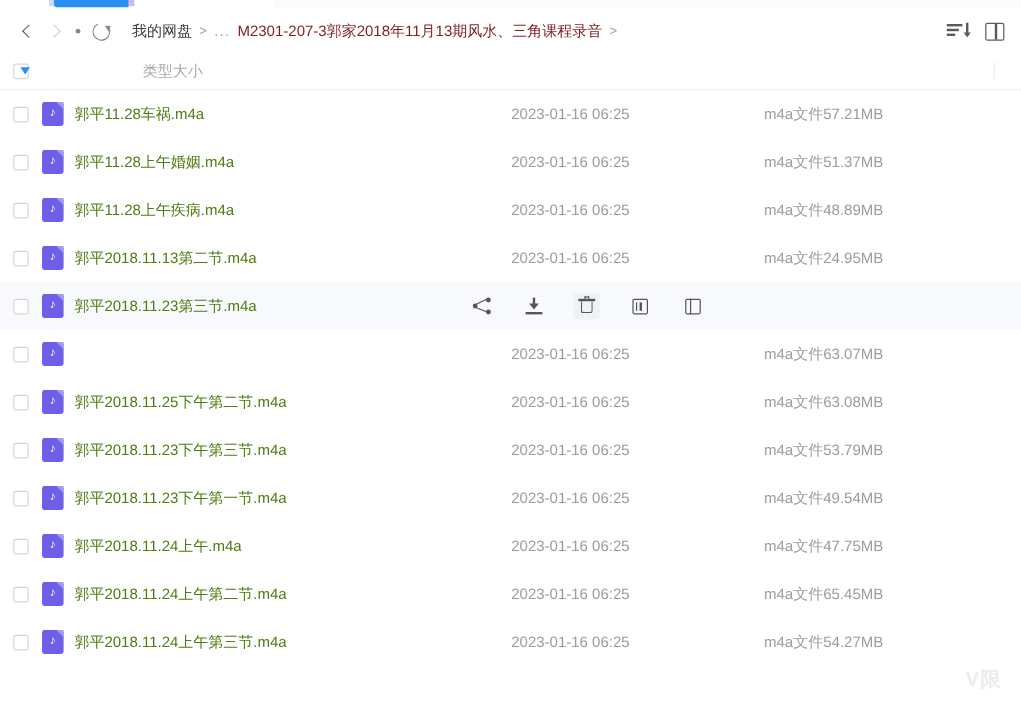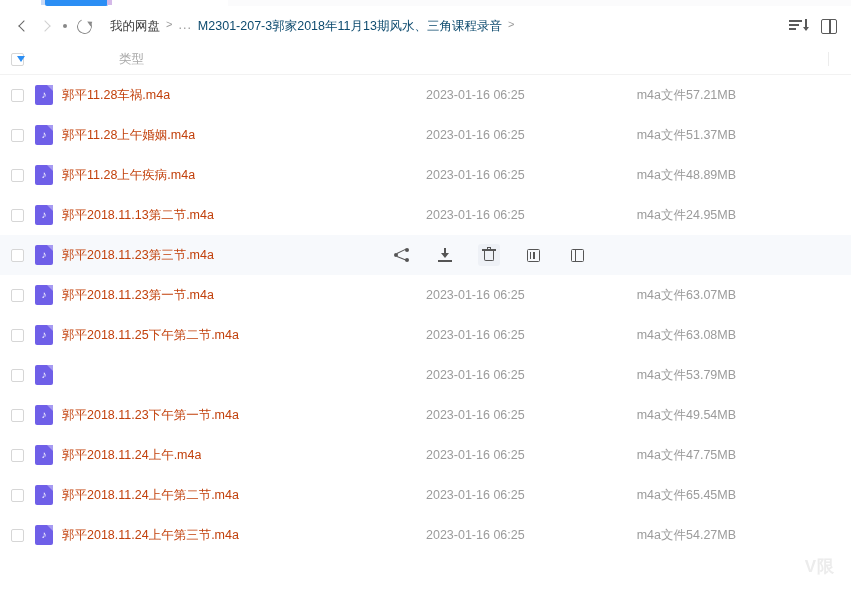--- a/index.html
+++ b/index.html
@@ -111,27 +111,28 @@
     position: absolute;
     right: -1px; top: -1px;
     border-left: 3.5px solid transparent;
     border-right: 3.5px solid transparent;
     border-bottom: 4px solid #8a8a8a;
     transform: rotate(35deg);
   }
 
   .breadcrumb {
     display: flex;
+    align-items: center;
     margin-left: 14px;
     font-size: 12.5px;
     color: #3b3b3b;
     white-space: nowrap;
     overflow: hidden;
   }
-  .crumb { color: #0c4a6e; }
+  .crumb { color: #7f1d1d; }
   .crumb.link { color: #3d3d3d; }
   .crumb-sep {
     color: #9a9a9a;
     margin: 0 6px;
     font-size: 11px;
   }
   .crumb-ellip {
     color: #9a9a9a;
     letter-spacing: 1px;
   }
@@ -269,21 +270,21 @@
   .file-icon .note {
     position: absolute;
     left: 4px; top: 5px;
     width: 10px; height: 10px;
     color: #ffffff;
     font-size: 10px;
     line-height: 10px;
     text-align: center;
   }
   .file-name {
-    color: #c2410c;
+    color: #4d7c0f;
     white-space: nowrap;
     overflow: hidden;
     text-overflow: ellipsis;
   }
   .cell-text { color: #9b9b9b; }
   .row .col-name { display: flex; align-items: center; }
 
   
   .row-actions {
     position: absolute;
@@ -442,20 +443,21 @@
 </div>
 
 <div class="col-header">
   <div class="cell-check">
     <span class="checkbox"></span>
   </div>
   <div class="col-type">
     <span class="sort-caret"></span>
     <span>类型</span>
   </div>
+  <div class="col-size">大小</div>
   <div class="col-tail">
     <span class="hdr-divider"></span>
   </div>
 </div>
 
 <div class="file-list" id="file-list">
   <div class="row">
     <div class="cell-check">
       <span class="checkbox"></span>
     </div>
@@ -586,21 +588,20 @@
   <div class="row">
     <div class="cell-check">
       <span class="checkbox"></span>
     </div>
     <div class="col-name">
       <span class="file-icon">
         <span class="sheet"></span>
         <span class="fold"></span>
         <span class="note">♪</span>
       </span>
-      <span class="file-name">郭平2018.11.23第一节.m4a</span>
     </div>
     <div class="col-time cell-text">2023-01-16 06:25</div>
     <div class="col-type cell-text">m4a文件</div>
     <div class="col-size cell-text">63.07MB</div>
     <div class="col-tail"></div>
   </div>
 
   <div class="row">
     <div class="cell-check">
       <span class="checkbox"></span>
@@ -622,20 +623,21 @@
   <div class="row">
     <div class="cell-check">
       <span class="checkbox"></span>
     </div>
     <div class="col-name">
       <span class="file-icon">
         <span class="sheet"></span>
         <span class="fold"></span>
         <span class="note">♪</span>
       </span>
+      <span class="file-name">郭平2018.11.23下午第三节.m4a</span>
     </div>
     <div class="col-time cell-text">2023-01-16 06:25</div>
     <div class="col-type cell-text">m4a文件</div>
     <div class="col-size cell-text">53.79MB</div>
     <div class="col-tail"></div>
   </div>
 
   <div class="row">
     <div class="cell-check">
       <span class="checkbox"></span>

